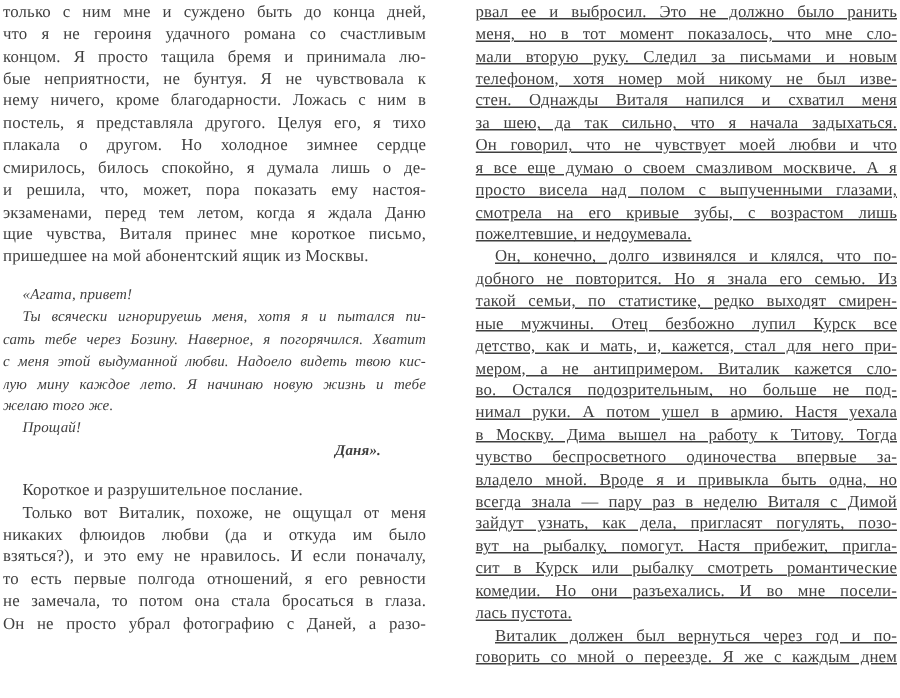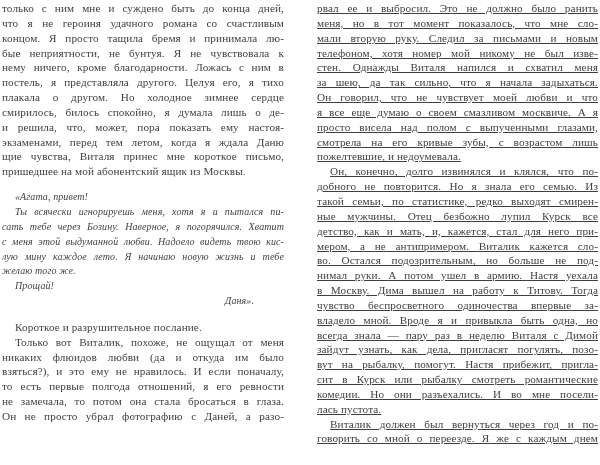--- a/index.html
+++ b/index.html
@@ -35,21 +35,21 @@
     overflow: hidden;
     text-align: left;
     letter-spacing: 0.1px;
   }
   
   .line.j { text-align: justify; }
   .line.j::after { content: ""; display: inline-block; width: 100%; height: 0; }
 
   .line.ind { text-indent: 13px; }
   .line.it  { font-style: italic; font-size: 10px; }
-  .line.r   { text-align: right; padding-right: 30px; box-sizing: border-box; }
+  .line.r   { text-align: right; padding-right: 30px; box-sizing: border-box; font-weight: bold; }
   .line.r::after { content: none; }
   .line.gap { margin-top: 11px; }
 
   .pagenum {
     position: absolute;
     top: 464px;
     left: 0;
     width: 100%;
     text-align: center;
     font-size: 13px;

